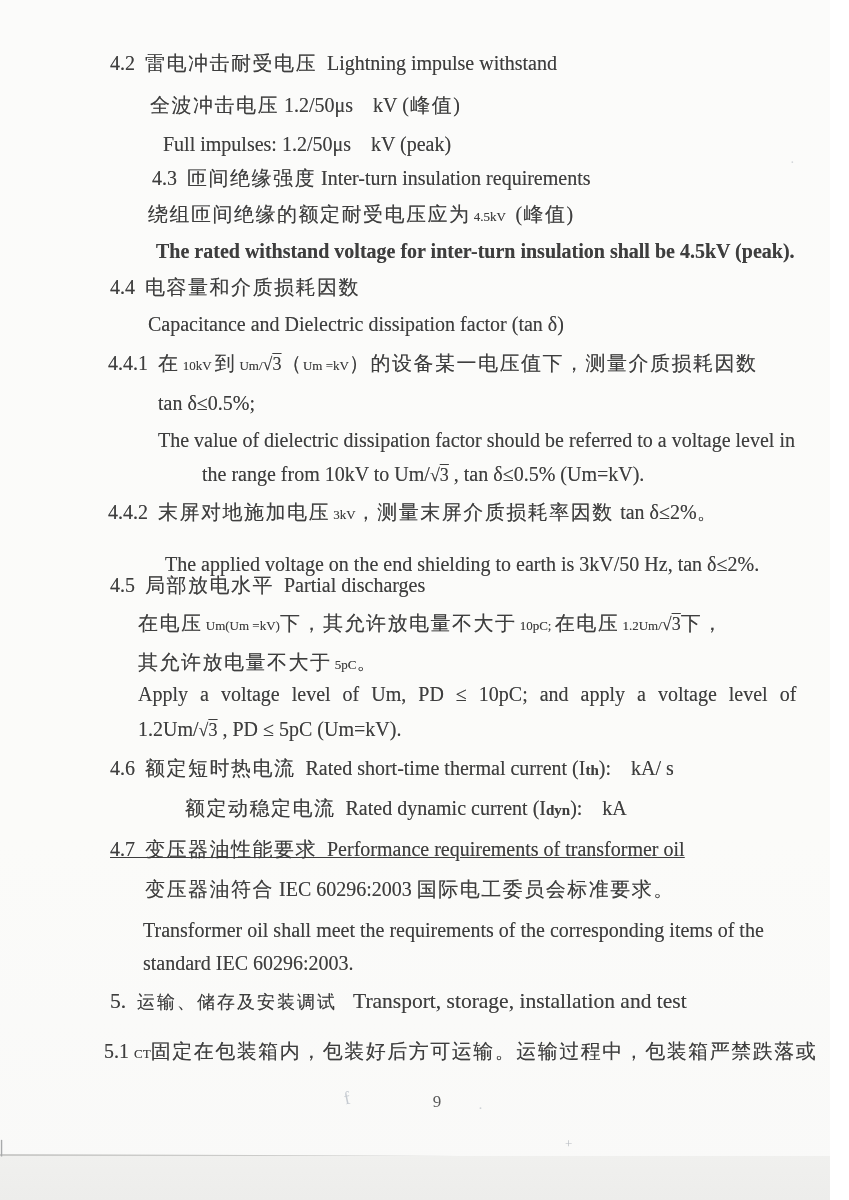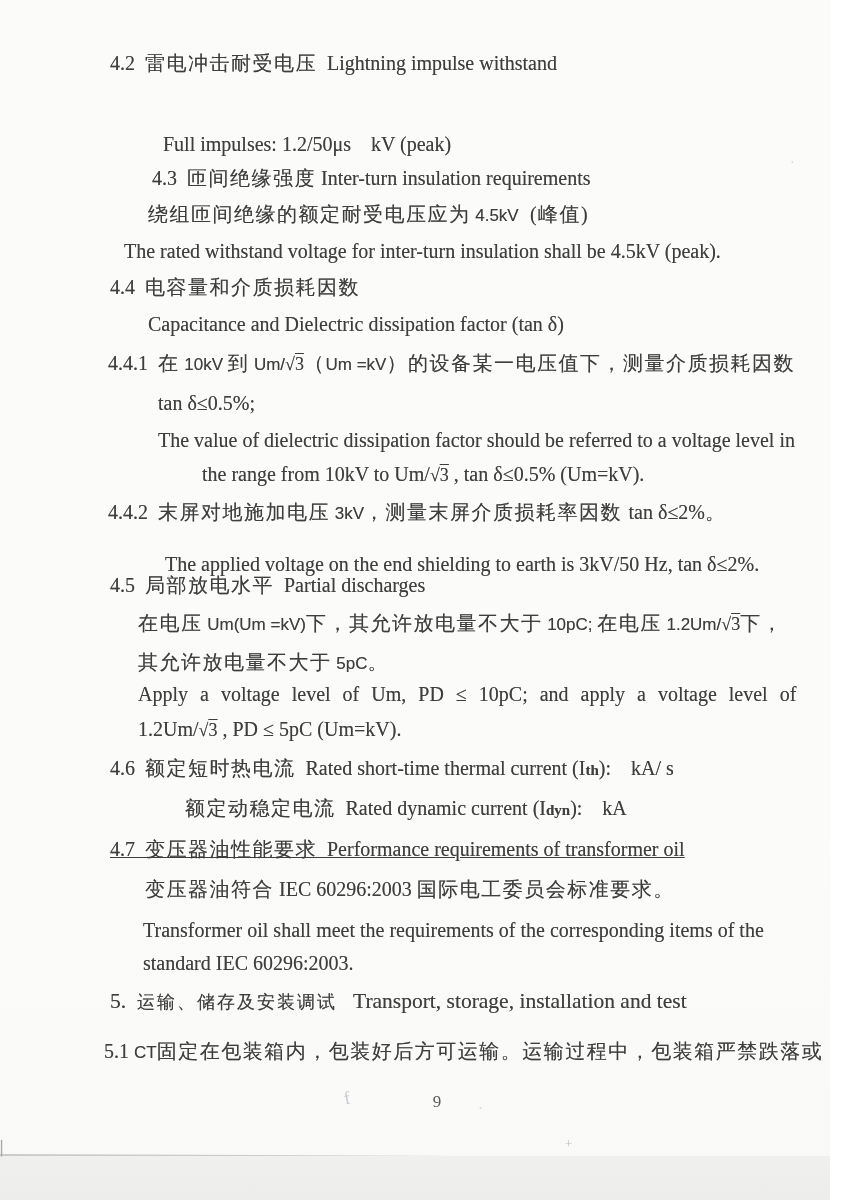--- a/index.html
+++ b/index.html
@@ -18,21 +18,21 @@
   .line {
     position: absolute;
     white-space: pre;
     color: #3e3e3e;
     line-height: 30px;
     text-shadow: 0 0 0.4px rgba(70,70,70,0.55);
   }
   .en  { font-family: "Liberation Serif", "DejaVu Serif", serif; font-size: 20px; }
   .enw { font-family: "Liberation Serif", "DejaVu Serif", serif; font-size: 20px; word-spacing: 7px; }
   .cn  { font-family: "Liberation Serif", "DejaVu Serif", serif; font-size: 20px; letter-spacing: 1.5px; }
-  .mono{ font-family: Liberation Sans, sans-serif; font-size: 17px; }
+  .mono{ font-family: Liberation Serif, serif; font-size: 13px; }
   .bold{ font-family: "Liberation Serif", "DejaVu Serif", serif; font-size: 15px; font-weight: 700; }
   .sqrt{ font-family: "Liberation Serif", "DejaVu Serif", serif; font-size: 18px; }
   .sqrt .ovl { text-decoration: overline; }
   .lg .en { font-size: 21.5px; }
   .lg .cn { font-size: 18px; letter-spacing: 2px; }
   .page-number {
     position: absolute; left: 425px; top: 1092px;
     width: 24px; text-align: center;
     font-family: "Liberation Serif", "DejaVu Serif", serif;
     font-size: 17px; color: #5a5a5a;
@@ -46,24 +46,25 @@
   .bottom-strip{ position: absolute; left: 0; top: 1156px; width: 843px; height: 44px;
                  background: linear-gradient(180deg, #f0f0ee, #ededeb); }
   .speck { position: absolute; font-family: "Liberation Serif", serif; pointer-events: none; }
 </style>
 </head>
 <body>
 
 <div class="scan">
   <div class="content" id="doc-lines">
       <div class="line" style="left: 110px; top: 48px;"><span class="en">4.2  </span><span class="cn">雷电冲击耐受电压</span><span class="en">  Lightning impulse withstand</span></div>
+      <div class="line" style="left: 150px; top: 90px;"><span class="cn">全波冲击电压</span><span class="en"> 1.2/50μs    kV </span><span class="cn">(峰值)</span></div>
       <div class="line" style="left: 163px; top: 129px;"><span class="en">Full impulses: 1.2/50μs    kV (peak)</span></div>
       <div class="line" style="left: 110px; top: 163px; margin-left: 42px;"><span class="en">4.3  </span><span class="cn">匝间绝缘强度</span><span class="en"> Inter-turn insulation requirements</span></div>
       <div class="line" style="left: 148px; top: 199px;"><span class="cn">绕组匝间绝缘的额定耐受电压应为</span><span class="mono"> 4.5kV </span><span class="cn"> (峰值)</span></div>
-      <div class="line" style="left: 124px; top: 236px;"><span class="en">The rated withstand voltage for inter-turn insulation shall be 4.5kV (peak).</span></div>
+      <div class="line" style="left: 156px; top: 236px; font-weight: bold;"><span class="en">The rated withstand voltage for inter-turn insulation shall be 4.5kV (peak).</span></div>
       <div class="line" style="left: 110px; top: 272px;"><span class="en">4.4  </span><span class="cn">电容量和介质损耗因数</span></div>
       <div class="line" style="left: 148px; top: 309px;"><span class="en">Capacitance and Dielectric dissipation factor (tan δ)</span></div>
       <div class="line" style="left: 108px; top: 348px;"><span class="en">4.4.1  </span><span class="cn">在</span><span class="mono"> 10kV </span><span class="cn">到</span><span class="mono"> Um/</span><span class="sqrt">√<span class="ovl">3</span></span><span class="cn">（</span><span class="mono">Um =kV</span><span class="cn">）的设备某一电压值下，测量介质损耗因数</span></div>
       <div class="line" style="left: 158px; top: 388px;"><span class="en">tan δ≤0.5%;</span></div>
       <div class="line" style="left: 158px; top: 425px;"><span class="en">The value of dielectric dissipation factor should be referred to a voltage level in</span></div>
       <div class="line" style="left: 158px; top: 459px; margin-left: 44px;"><span class="en">the range from 10kV to Um/</span><span class="sqrt">√<span class="ovl">3</span></span><span class="en"> , tan δ≤0.5% (Um=kV).</span></div>
       <div class="line" style="left: 108px; top: 497px;"><span class="en">4.4.2  </span><span class="cn">末屏对地施加电压</span><span class="mono"> 3kV</span><span class="cn">，测量末屏介质损耗率因数 </span><span class="en">tan δ≤2%</span><span class="cn">。</span></div>
       <div class="line" style="left: 165px; top: 537px; margin-top: 12px;"><span class="en">The applied voltage on the end shielding to earth is 3kV/50 Hz, tan δ≤2%.</span></div>
       <div class="line" style="left: 110px; top: 570px;"><span class="en">4.5  </span><span class="cn">局部放电水平</span><span class="en">  Partial discharges</span></div>
       <div class="line" style="left: 138px; top: 608px;"><span class="cn">在电压</span><span class="mono"> Um(Um =kV)</span><span class="cn">下，其允许放电量不大于</span><span class="mono"> 10pC; </span><span class="cn">在电压</span><span class="mono"> 1.2Um/</span><span class="sqrt">√<span class="ovl">3</span></span><span class="cn">下，</span></div>

